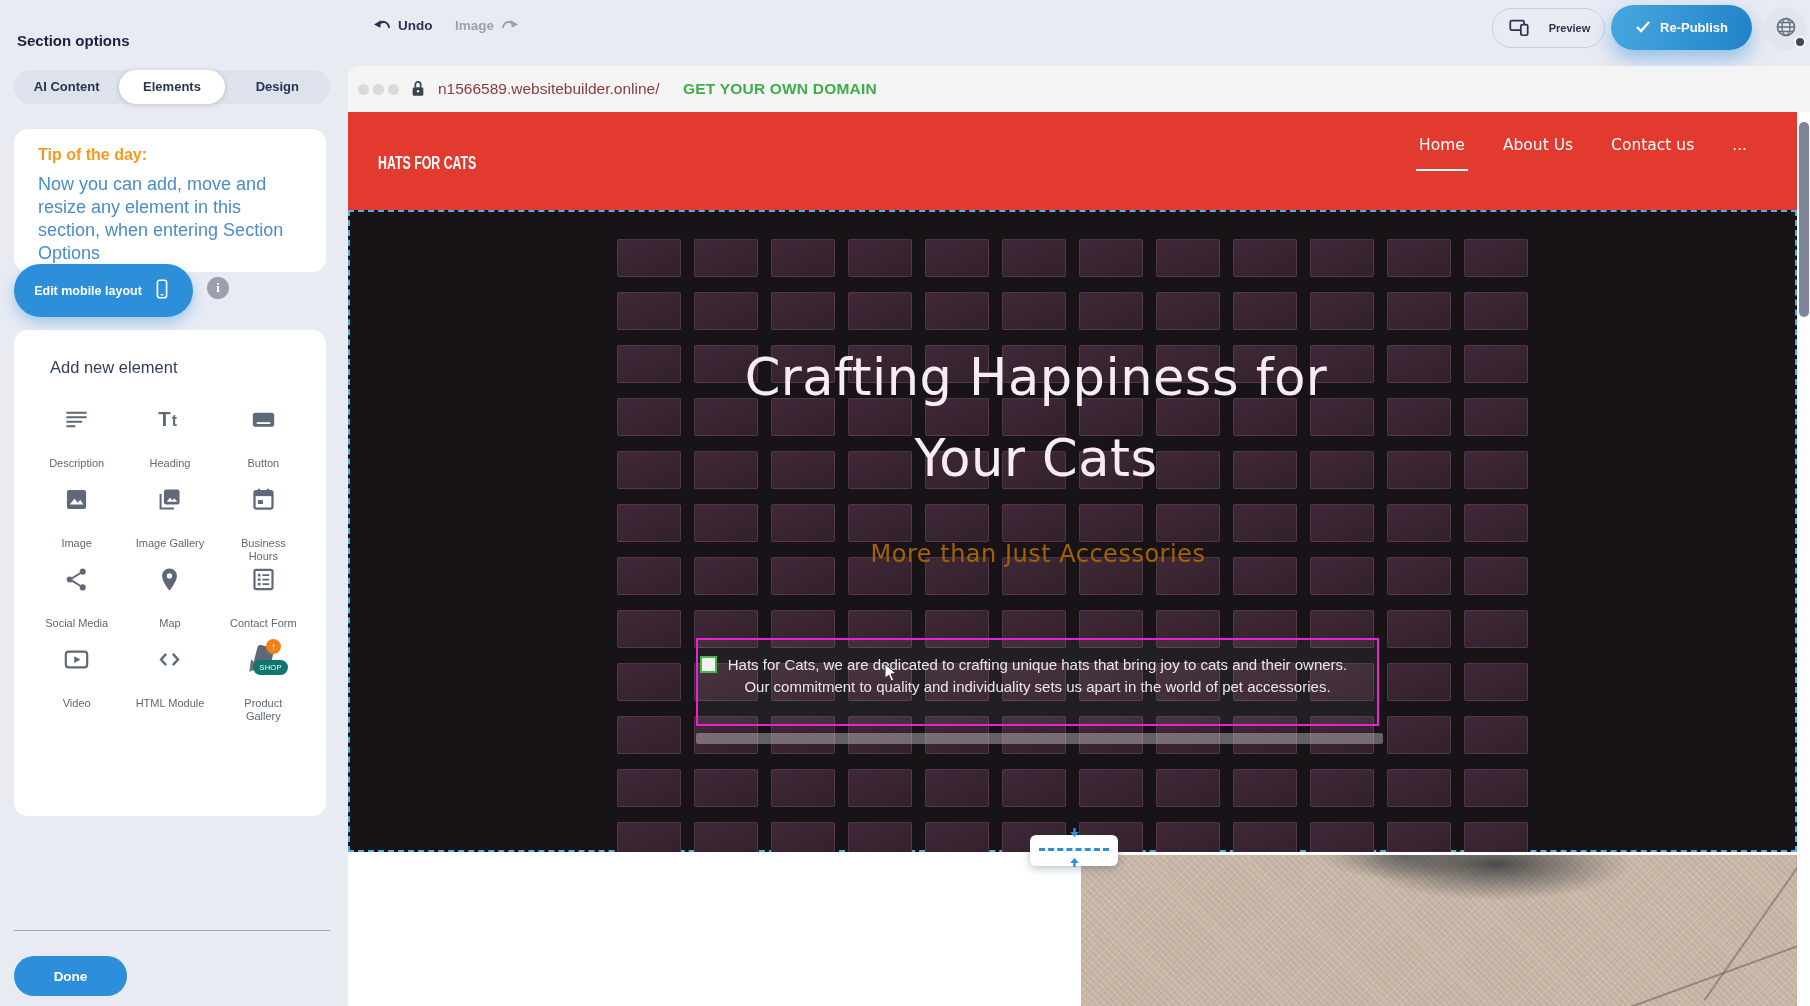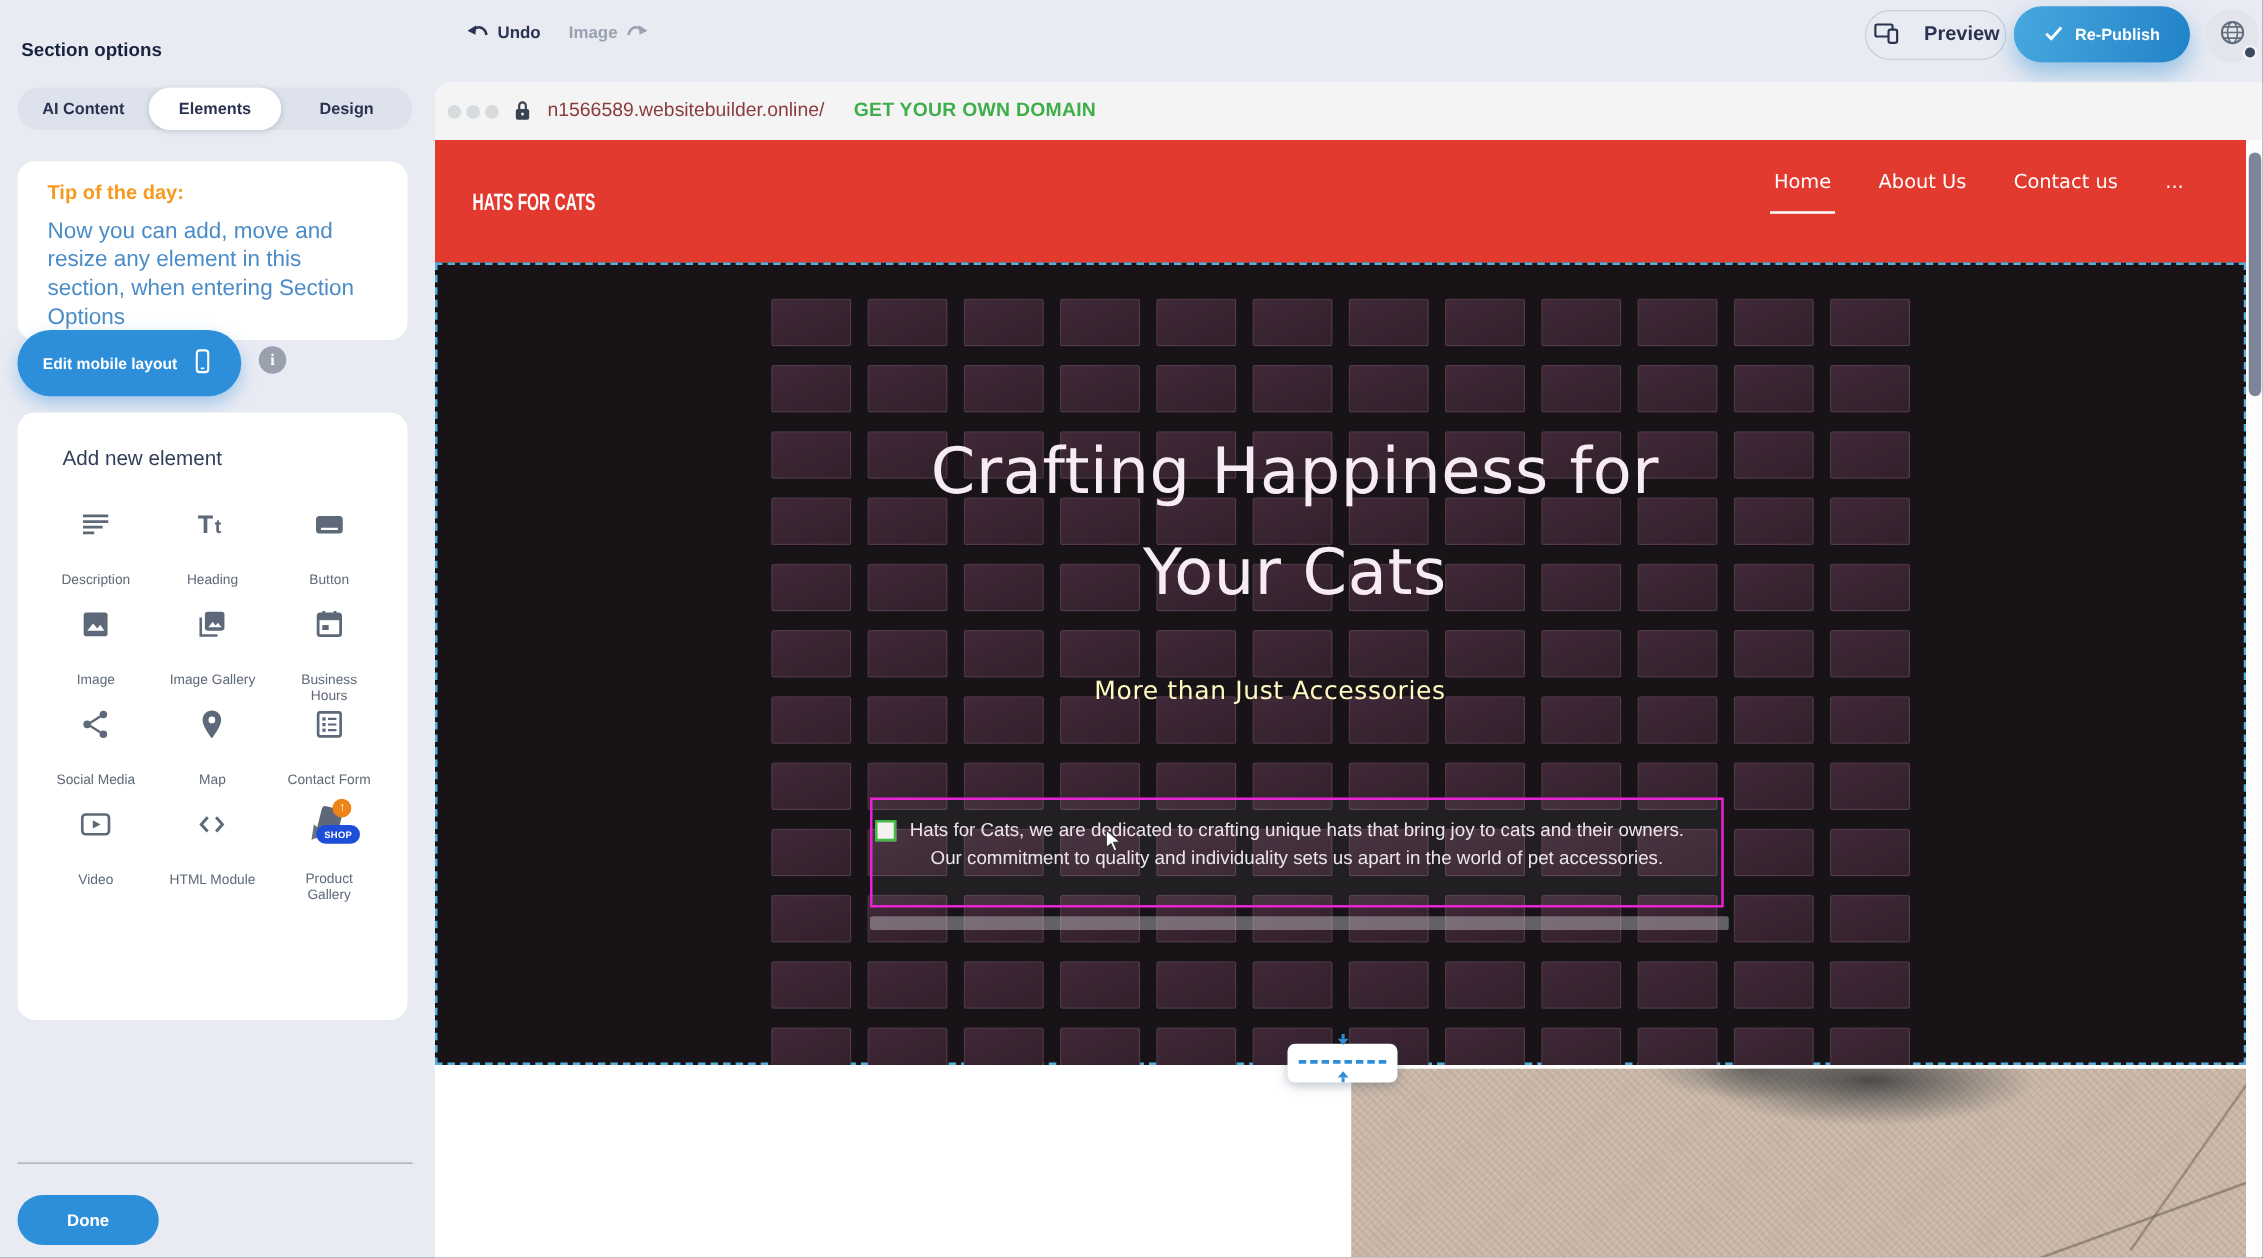--- a/index.html
+++ b/index.html
@@ -21,26 +21,26 @@
   .el-item{display:flex;flex-direction:column;align-items:center;padding-top:14px;height:66px;cursor:pointer}
   .el-label{margin-top:20px;font-size:11px;line-height:13px;color:#5e6977;text-align:center;max-width:70px}
   .sb-divider{position:absolute;left:14px;top:930px;width:316px;height:1px;background:#a0a6ad}
   .done-btn{position:absolute;left:14px;top:956px;width:113px;height:40px;border-radius:20px;background:#2d8fd9;color:#fff;font-size:13.5px;font-weight:bold;display:flex;align-items:center;justify-content:center;cursor:pointer}
 
   
   .pg{position:relative;display:block;width:36px;height:31px}
   .pg-card{position:absolute;left:10px;top:0;width:17px;height:24px;background:#5d6878;border-radius:3px;transform:rotate(14deg)}
   .pg-tri{position:absolute;left:2px;top:13px;width:0;height:0;border-left:6px solid transparent;border-right:6px solid transparent;border-bottom:11px solid #6a7383;transform:rotate(-20deg)}
   .pg-up{position:absolute;right:0;top:-7px;width:15px;height:15px;border-radius:50%;background:#ef8318;color:#fff;font-size:10px;line-height:15px;text-align:center;font-weight:bold}
-  .pg-shop{position:absolute;left:8px;top:14px;background:#1d4ed8;color:#fff;font-size:7.5px;font-weight:bold;padding:3px 6px;border-radius:9px;letter-spacing:.3px}
+  .pg-shop{position:absolute;left:8px;top:14px;background:#0f766e;color:#fff;font-size:7.5px;font-weight:normal;padding:3px 6px;border-radius:9px;letter-spacing:.3px}
 
   
   .undo-btn{position:absolute;left:373px;top:17px;display:flex;align-items:center;gap:7px;font-size:13.5px;font-weight:bold;color:#2a3350;cursor:pointer}
   .redo-btn{position:absolute;left:455px;top:17px;display:flex;align-items:center;gap:7px;font-size:13.5px;font-weight:bold;color:#9aa2b2;cursor:pointer}
-  .preview-btn{position:absolute;left:1492px;top:8px;width:113px;height:40px;border:1.5px solid #c9cfdb;border-radius:21px;display:flex;align-items:center;justify-content:center;gap:18px;font-size:16px;font-weight:bold;color:#2a3350;box-sizing:border-box;cursor:pointer}
+  .preview-btn{position:absolute;left:1492px;top:8px;width:113px;height:40px;border:1.5px solid #c9cfdb;border-radius:21px;display:flex;align-items:center;justify-content:center;gap:18px;font-size:11px;font-weight:bold;color:#2a3350;box-sizing:border-box;cursor:pointer}
   .republish-btn{position:absolute;left:1611px;top:5px;width:141px;height:45px;border-radius:23px;background:linear-gradient(100deg,#47a8df,#2183c8);box-shadow:0 9px 20px rgba(60,150,215,.5);display:flex;align-items:center;justify-content:center;gap:9px;color:#fff;font-size:13px;font-weight:bold;cursor:pointer}
   .globe-btn{position:absolute;left:1764px;top:7px;width:43px;height:43px;border-radius:50%;background:#e2e5ec;display:flex;align-items:center;justify-content:center;cursor:pointer}
   .globe-dot{position:absolute;right:1px;bottom:2px;width:8px;height:8px;border-radius:50%;background:#3c485f;border:2px solid #f2f3f6}
 
   
   .browser{position:absolute;left:348px;top:66px;width:1462px;height:940px;background:#fff;border-top-left-radius:12px;overflow:hidden}
   .urlbar{position:absolute;left:0;top:0;width:100%;height:46px;background:#f3f4f3;border-top-left-radius:12px}
   .tdot{position:absolute;top:18px;width:11px;height:11px;border-radius:50%;background:#d8dbdd}
   .url-lock{position:absolute;left:62px;top:13px}
   .url-text{position:absolute;left:90px;top:14px;font-size:15.5px;color:#8b3c3c}
@@ -50,21 +50,21 @@
   .site-header{position:absolute;left:0;top:0;width:100%;height:98px;background:#e23a2f}
   .logo{position:absolute;left:30px;top:40px;color:#fff;font-size:19px;font-weight:bold;letter-spacing:0;transform:scaleX(.65);transform-origin:left center;white-space:nowrap}
   .nav{position:absolute;right:50px;top:24px;display:flex;gap:38px;align-items:flex-start}
   .nav-item{color:#fff;font-size:15.5px;font-family:"DejaVu Sans",sans-serif;position:relative;padding-bottom:17px;cursor:pointer;white-space:nowrap}
   .nav-item.active::after{content:"";position:absolute;left:-3px;right:-3px;bottom:0;height:2.5px;background:#fff}
 
   .hero{position:absolute;left:0;top:98px;width:1449px;height:642px;background:#171317;border:2px dashed #55aede;box-sizing:border-box;overflow:visible}
   .tile-grid{position:absolute;left:267px;top:27px;display:grid;grid-template-columns:repeat(12,64px);grid-auto-rows:38px;column-gap:13px;row-gap:15px}
   .tile{background:linear-gradient(155deg,#402838,#32202c);border:1px solid rgba(205,160,190,.16);border-radius:2px}
   .hero-heading{position:absolute;left:366px;top:125px;width:640px;text-align:center;color:#f8ecf4;font-size:51px;line-height:81px;letter-spacing:.5px;font-family:"DejaVu Sans",sans-serif}
-  .hero-sub{position:absolute;left:346px;top:328px;width:640px;text-align:center;color:#fef9c3;font-size:20px;letter-spacing:.5px;font-family:"DejaVu Sans",sans-serif}
+  .hero-sub{position:absolute;left:368px;top:328px;width:640px;text-align:center;color:#a16207;font-size:24px;letter-spacing:.5px;font-family:"DejaVu Sans",sans-serif}
   .text-el{position:absolute;left:346px;top:426px;width:683px;height:88px;border:2px solid #e922d4;background:rgba(255,255,255,.05);box-sizing:border-box}
   .text-el-p{margin:14px auto 0;width:655px;text-align:center;color:#ece6ea;font-size:15px;line-height:21.5px}
   .drag-square{position:absolute;left:2px;top:16px;width:13px;height:13px;background:#f2f2f2;border:2.5px solid #43b843;cursor:move}
   .below-bar{position:absolute;left:346px;top:521px;width:687px;height:11px;background:rgba(225,225,230,.38);border-radius:2px}
   .cursor{position:absolute;left:534px;top:452px;pointer-events:none}
 
   .section2{position:absolute;left:0;top:740px;width:1449px;height:154px;background:#fff}
   .pavement{position:absolute;left:733px;top:3px;width:716px;height:151px;overflow:hidden;background-color:#c9b8a8;background-image:
      radial-gradient(ellipse 190px 52px at 58% 6%, rgba(58,60,62,.88), rgba(58,60,62,0) 70%),
      radial-gradient(ellipse 120px 36px at 45% 0%, rgba(70,72,74,.65), transparent 70%),

